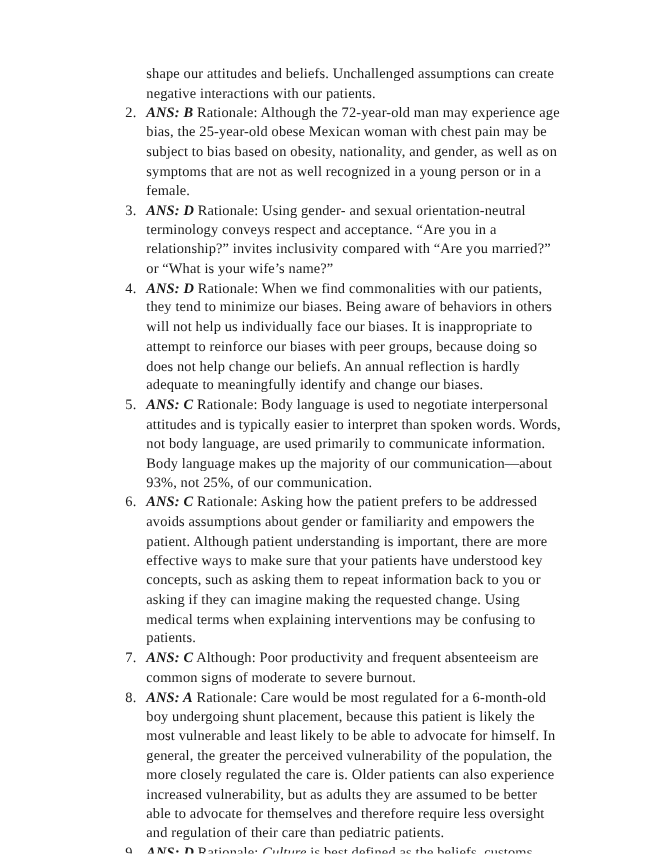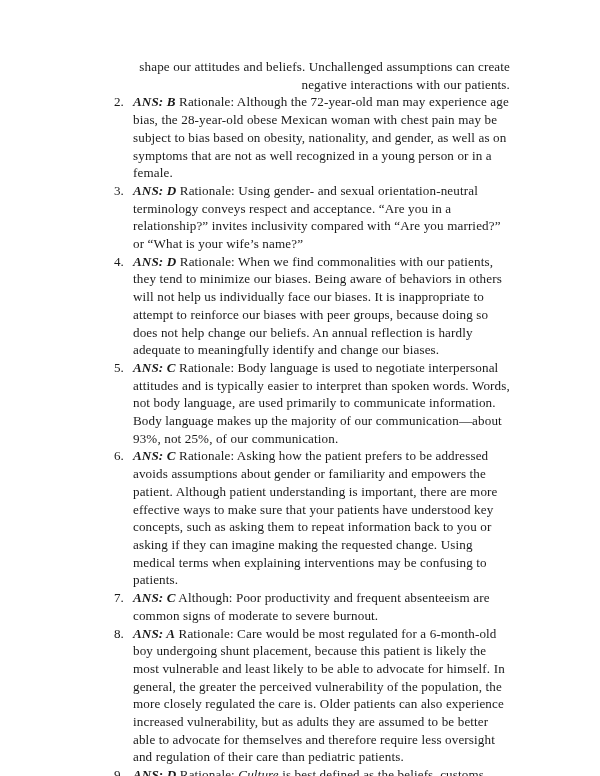--- a/index.html
+++ b/index.html
@@ -26,21 +26,21 @@
   .content {
     position: absolute;
     left: 92px;
     top: 58px;
     width: 418px;
   }
   
   .continuation {
     font-size: 13.1px;
     line-height: 17.7px;
-    text-align: right;
+    text-align: left;
     margin: 0 0 0 41px;
     text-indent: 0;
     letter-spacing: 0.01em;
   }
   ol.answer-list {
     list-style: none;
     margin: 0;
     padding: 0;
     font-size: 13.1px;
     line-height: 17.7px;
@@ -75,21 +75,21 @@
 </head>
 <body>
 
 <div class="page">
   <div class="content">
 
     <p class="continuation">shape our attitudes and beliefs. Unchallenged assumptions can create negative interactions with our patients.</p>
 
     <ol class="answer-list">
 
-    <li><span class="num">2.</span><span class="ans-label">ANS: B</span><span class="body-text"><span> Rationale: Although the 72-year-old man may experience age bias, the 28-year-old obese Mexican woman with chest pain may be subject to bias based on obesity, nationality, and gender, as well as on symptoms that are not as well recognized in a young person or in a female.</span></span></li>
+    <li><span class="num">2.</span><span class="ans-label">ANS: B</span><span class="body-text"><span> Rationale: Although the 72-year-old man may experience age bias, the 25-year-old obese Mexican woman with chest pain may be subject to bias based on obesity, nationality, and gender, as well as on symptoms that are not as well recognized in a young person or in a female.</span></span></li>
         <li><span class="num">3.</span><span class="ans-label">ANS: D</span><span class="body-text"><span> Rationale: Using gender- and sexual orientation-neutral terminology conveys respect and acceptance. “Are you in a relationship?” invites inclusivity compared with “Are you married?” or “What is your wife’s name?”</span></span></li>
         <li><span class="num">4.</span><span class="ans-label">ANS: D</span><span class="body-text"><span> Rationale: When we find commonalities with our patients, they tend to minimize our biases. Being aware of behaviors in others will not help us individually face our biases. It is inappropriate to attempt to reinforce our biases with peer groups, because doing so does not help change our beliefs. An annual reflection is hardly adequate to meaningfully identify and change our biases.</span></span></li>
         <li><span class="num">5.</span><span class="ans-label">ANS: C</span><span class="body-text"><span> Rationale: Body language is used to negotiate interpersonal attitudes and is typically easier to interpret than spoken words. Words, not body language, are used primarily to communicate information. Body language makes up the majority of our communication—about 93%, not 25%, of our communication.</span></span></li>
         <li><span class="num">6.</span><span class="ans-label">ANS: C</span><span class="body-text"><span> Rationale: Asking how the patient prefers to be addressed avoids assumptions about gender or familiarity and empowers the patient. Although patient understanding is important, there are more effective ways to make sure that your patients have understood key concepts, such as asking them to repeat information back to you or asking if they can imagine making the requested change. Using medical terms when explaining interventions may be confusing to patients.</span></span></li>
         <li><span class="num">7.</span><span class="ans-label">ANS: C</span><span class="body-text"><span> Although: Poor productivity and frequent absenteeism are common signs of moderate to severe burnout.</span></span></li>
         <li><span class="num">8.</span><span class="ans-label">ANS: A</span><span class="body-text"><span> Rationale: Care would be most regulated for a 6-month-old boy undergoing shunt placement, because this patient is likely the most vulnerable and least likely to be able to advocate for himself. In general, the greater the perceived vulnerability of the population, the more closely regulated the care is. Older patients can also experience increased vulnerability, but as adults they are assumed to be better able to advocate for themselves and therefore require less oversight and regulation of their care than pediatric patients.</span></span></li>
         <li><span class="num">9.</span><span class="ans-label">ANS: D</span><span class="body-text"><span> Rationale: </span><span class="ital">Culture</span><span> is best defined as the beliefs, customs, and norms of a particular group. A group of people living in a specific area refers to a </span></span></li>
       </ol>
 
   </div>

